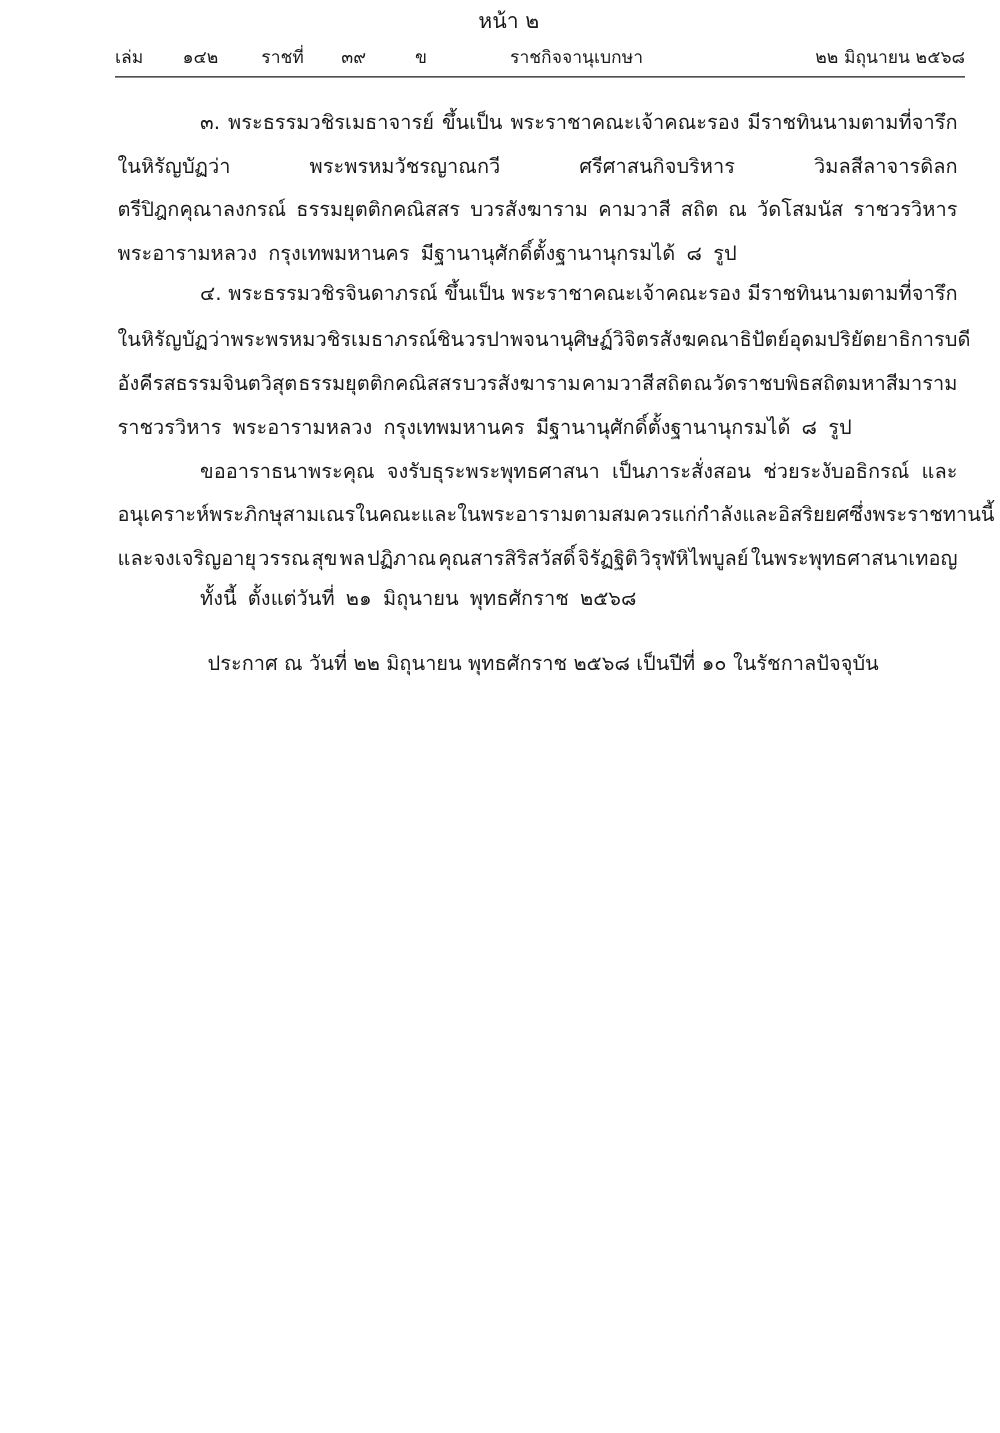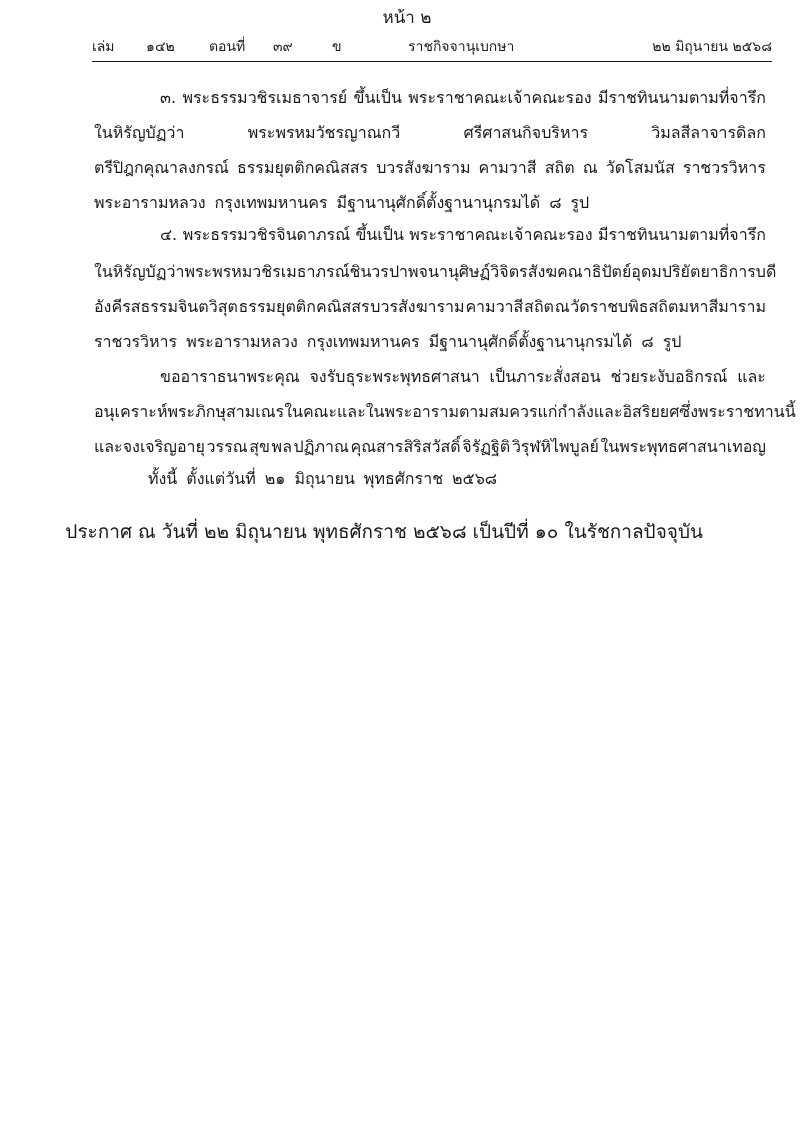--- a/index.html
+++ b/index.html
@@ -54,44 +54,44 @@
       position: absolute;
       left: 94px;
       width: 672px;
       font-size: 16px;
       line-height: 26px;
       white-space: nowrap;
       display: flex;
       justify-content: space-between;
     }
     .line.indent { left: 160px; width: 606px; }
-    .line.indent2 { left: 148px; width: auto; justify-content: center; }
+    .line.indent2 { left: 160px; width: auto; justify-content: center; }
     .line.last { width: auto; justify-content: flex-start; }
     .line .w { display: inline-block; }
     .line.last .w, .line.indent2 .w { margin-right: 9px; }
     .signoff {
       position: absolute;
       top: 518px;
       right: 36px;
-      font-size: 19px;
+      font-size: 16px;
       line-height: 26px;
       white-space: nowrap;
     }
   </style>
 </head>
 <body>
 
 <div class="page">
 
   <div class="page-number">หน้า ๒</div>
 
   <div class="running-head">
     <span class="rh-item" style="left:0px">เล่ม</span>
     <span class="rh-item" style="left:54px">๑๔๒</span>
-    <span class="rh-item" style="left:117px">ตอนที่</span>
+    <span class="rh-item" style="left:117px">ราชที่</span>
     <span class="rh-item" style="left:181px">๓๙</span>
     <span class="rh-item" style="left:240px">ข</span>
     <span class="rh-item" style="left:316px">ราชกิจจานุเบกษา</span>
     <span class="rh-item" style="right:0px">๒๒ มิถุนายน ๒๕๖๘</span>
   </div>
   <div class="rh-rule"></div>
 
   <div class="line indent" style="top:85px">
       <span class="w">๓.</span>
       <span class="w">พระธรรมวชิรเมธาจารย์</span>

